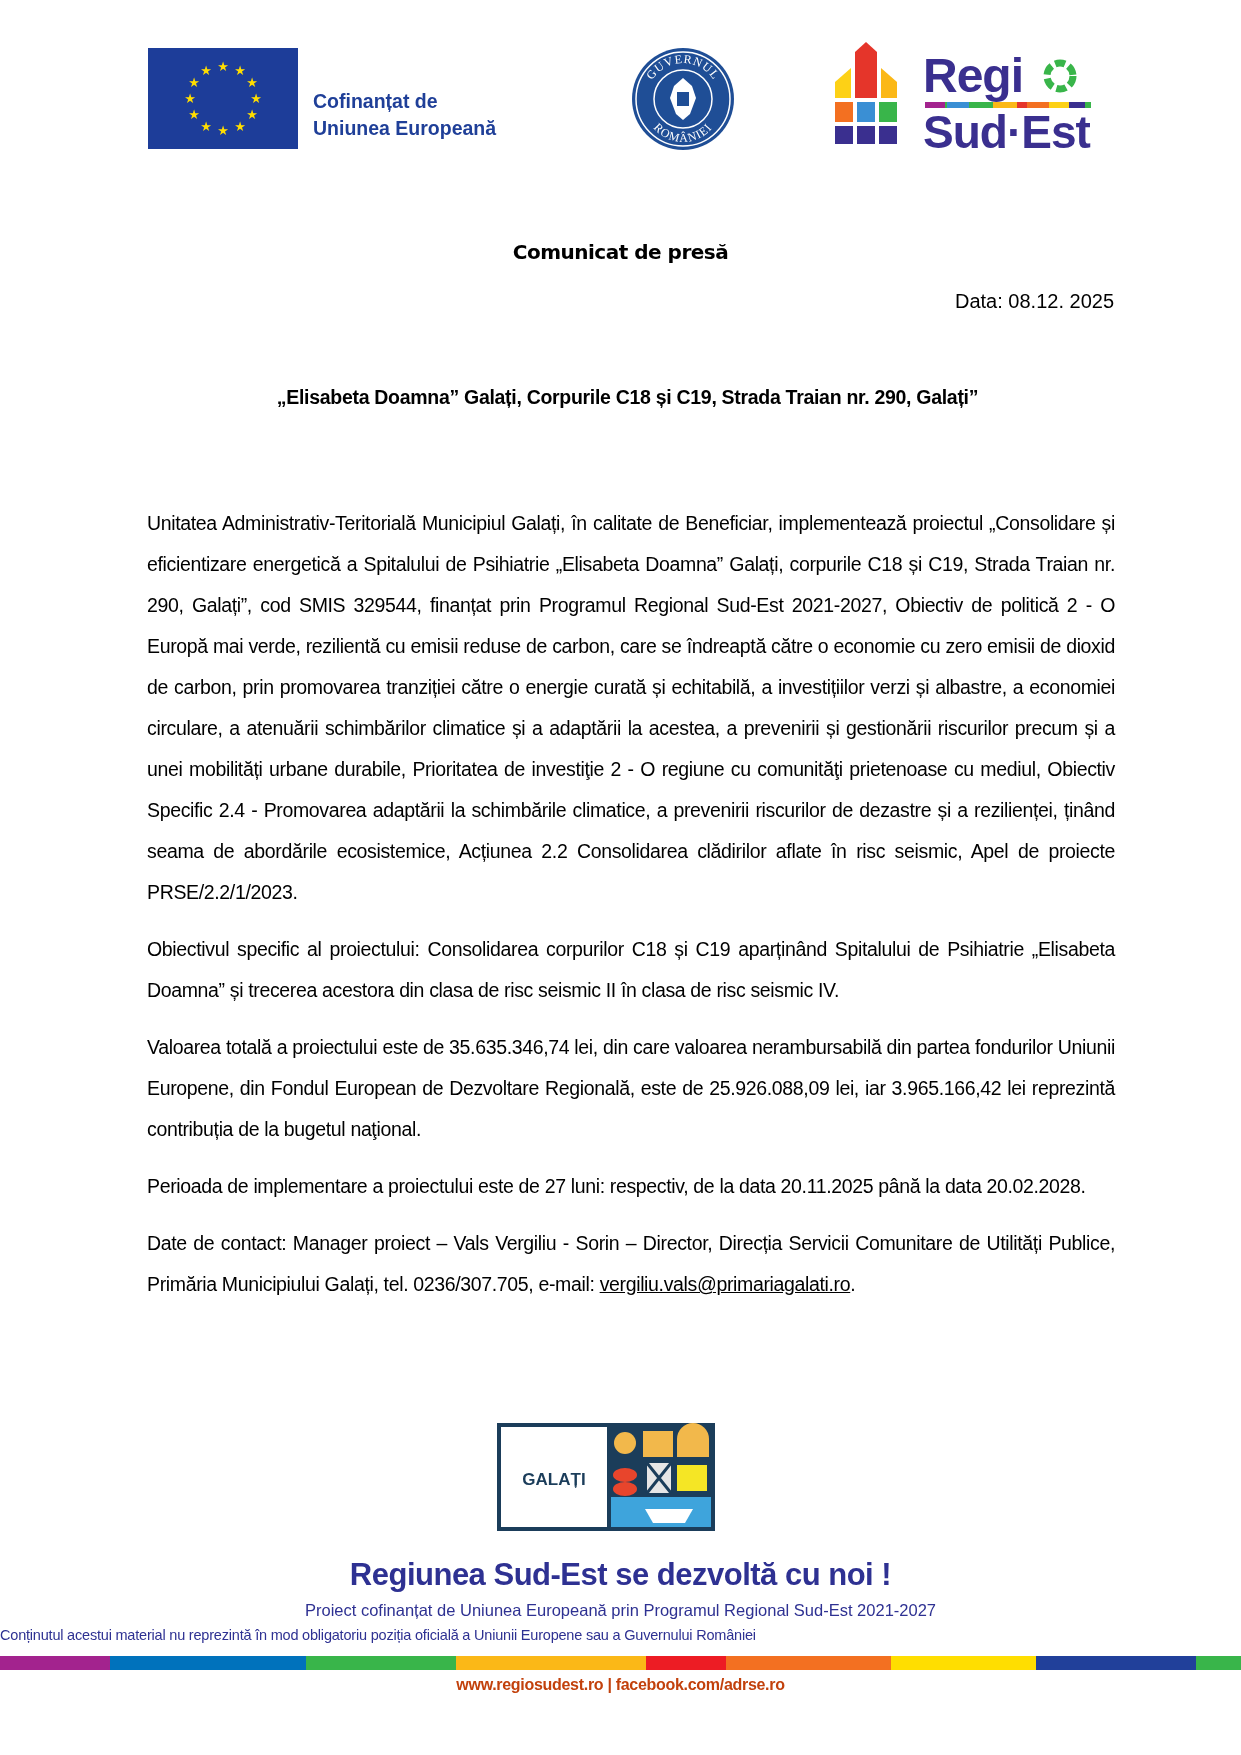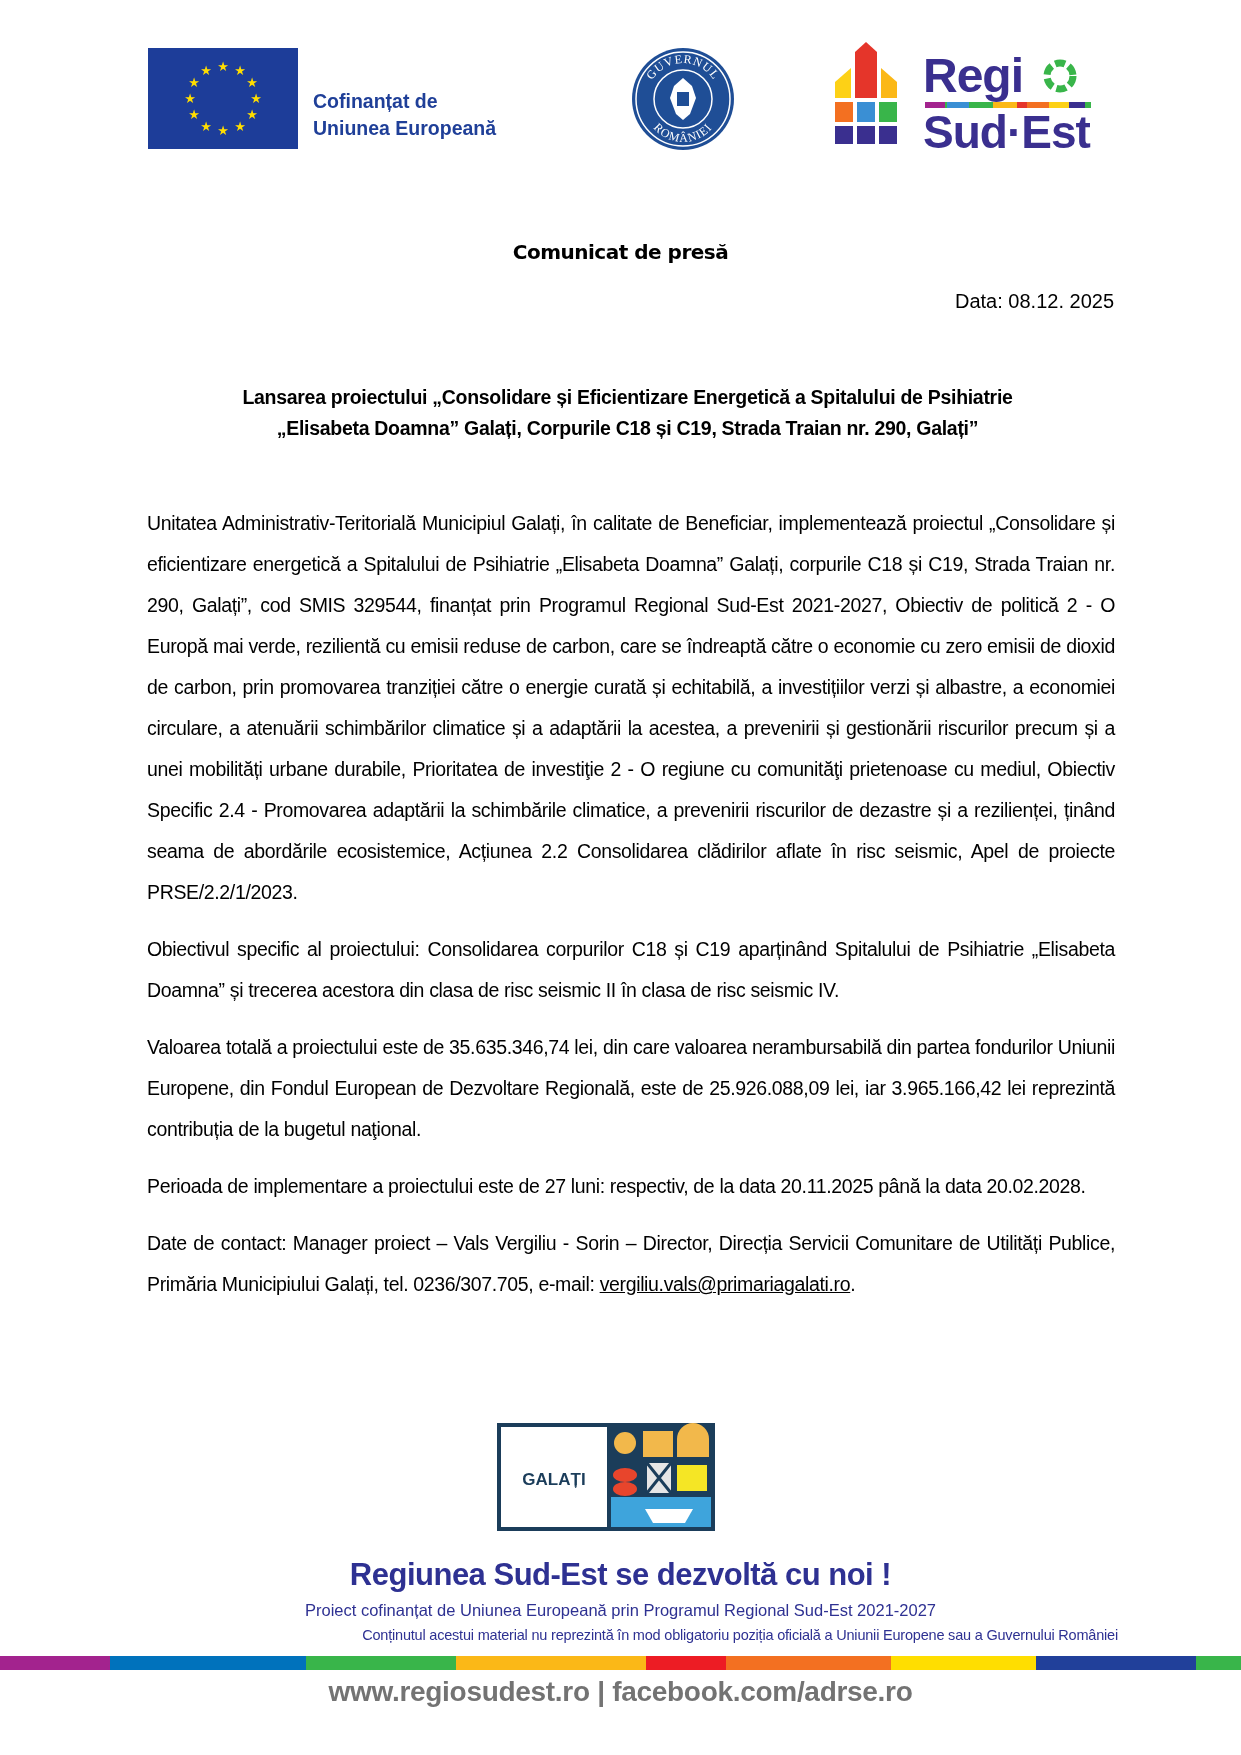--- a/index.html
+++ b/index.html
@@ -30,26 +30,26 @@
   .p3 { margin-bottom: 16px !important; }
   .p4 { margin-bottom: 16px !important; }
   .p5 { margin-bottom: 16px !important; }
   .email { text-decoration: underline; color: #000; }
 
   .galati-logo { position: absolute; left: 497px; top: 1423px; width: 218px; height: 108px; border-radius: 20px; }
 
   .slogan { position: absolute; left: 0; width: 1241px; top: 1557px; text-align: center; color: #2e3192;
             font-weight: bold; font-size: 31px; letter-spacing: -0.5px; }
   .cofin { position: absolute; left: 0; width: 1241px; top: 1601px; text-align: center; color: #2e3192; font-size: 16.5px; }
-  .disclaimer { position: absolute; left: 0; width: 1118px; top: 1627px; text-align: right; color: #2e3192; font-size: 14.5px; letter-spacing: -0.2px; }
+  .disclaimer { position: absolute; left: 0; width: 1241px; top: 1627px; text-align: left; color: #2e3192; font-size: 14.5px; letter-spacing: -0.2px; }
 
   .stripe { position: absolute; left: 0; top: 1656px; width: 1241px; height: 14px; display: flex; }
   .stripe div { height: 100%; }
-  .links { position: absolute; left: 0; width: 1241px; top: 1676px; text-align: center; color: #737373;
-           font-size: 28px; font-weight: bold; letter-spacing: -0.3px; }
+  .links { position: absolute; left: 0; width: 1241px; top: 1676px; text-align: center; color: #c2410c;
+           font-size: 16px; font-weight: bold; letter-spacing: -0.3px; }
 </style>
 </head>
 <body>
 
 <div class="eu-flag">
   <svg viewBox="0 0 150 101">
     <rect width="150" height="101" fill="#1d3d99"></rect>
     <g fill="#ffdd00" font-size="13" text-anchor="middle" font-family="DejaVu Sans, sans-serif">
       <text x="75" y="23">★</text>
         <text x="92" y="27">★</text>
@@ -114,21 +114,20 @@
     <rect x="214" y="60" width="20" height="6" fill="#fdd116"></rect>
     <rect x="234" y="60" width="16" height="6" fill="#3a2f8f"></rect>
     <text x="88" y="106" font-size="46" font-weight="bold" fill="#3a2f8f" font-family="Liberation Sans, sans-serif" letter-spacing="-1">Sud·Est</text>
   </svg>
 </div>
 
 <div class="title">Comunicat de presă</div>
 <div class="date">Data: 08.12. 2025</div>
 
 <div class="subtitle">
-  <div>Lansarea proiectului „Consolidare și Eficientizare Energetică a Spitalului de Psihiatrie</div>
   <div>„Elisabeta Doamna” Galați, Corpurile C18 și C19, Strada Traian nr. 290, Galați”</div>
 </div>
 
 <div class="body">
   <p class="p1">Unitatea Administrativ-Teritorială Municipiul Galați, în calitate de Beneficiar, implementează proiectul „Consolidare și eficientizare energetică a Spitalului de Psihiatrie „Elisabeta Doamna” Galați, corpurile C18 și C19, Strada Traian nr. 290, Galați”, cod SMIS 329544, finanțat prin Programul Regional Sud-Est 2021-2027, Obiectiv de politică 2 - O Europă mai verde, rezilientă cu emisii reduse de carbon, care se îndreaptă către o economie cu zero emisii de dioxid de carbon, prin promovarea tranziției către o energie curată și echitabilă, a investițiilor verzi și albastre, a economiei circulare, a atenuării schimbărilor climatice și a adaptării la acestea, a prevenirii și gestionării riscurilor precum și a unei mobilități urbane durabile, Prioritatea de investiţie 2 - O regiune cu comunităţi prietenoase cu mediul, Obiectiv Specific 2.4 - Promovarea adaptării la schimbările climatice, a prevenirii riscurilor de dezastre și a rezilienței, ținând seama de abordările ecosistemice, Acțiunea 2.2 Consolidarea clădirilor aflate în risc seismic, Apel de proiecte PRSE/2.2/1/2023.</p>
   <p class="p3">Obiectivul specific al proiectului: Consolidarea corpurilor C18 și C19 aparținând Spitalului de Psihiatrie „Elisabeta Doamna” și trecerea acestora din clasa de risc seismic II în clasa de risc seismic IV.</p>
   <p class="p4">Valoarea totală a proiectului este de 35.635.346,74 lei, din care valoarea nerambursabilă din partea fondurilor Uniunii Europene, din Fondul European de Dezvoltare Regională, este de 25.926.088,09 lei, iar 3.965.166,42 lei reprezintă contribuția de la bugetul naţional.</p>
   <p class="p5">Perioada de implementare a proiectului este de 27 luni:  respectiv, de la data 20.11.2025 până la data 20.02.2028.</p>
   <p><span>Date de contact: Manager proiect – Vals Vergiliu - Sorin – Director, Direcția Servicii Comunitare de Utilități Publice, Primăria Municipiului Galați, tel. 0236/307.705, e-mail: </span><a class="email">vergiliu.vals@primariagalati.ro</a><span>.</span></p>
 </div>

